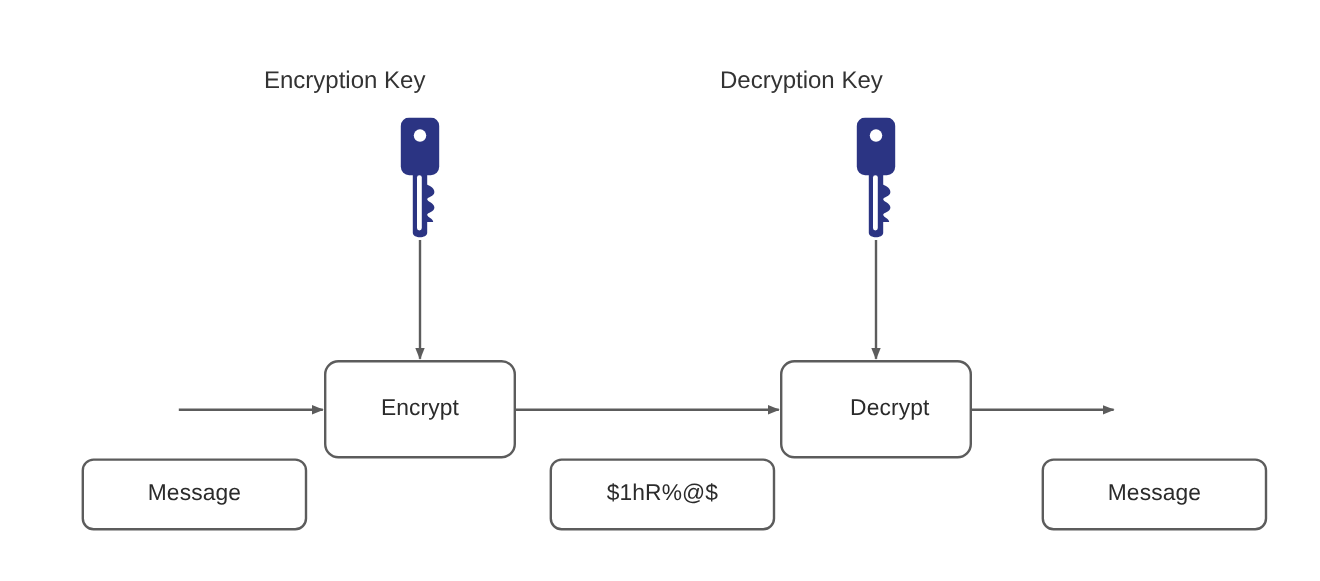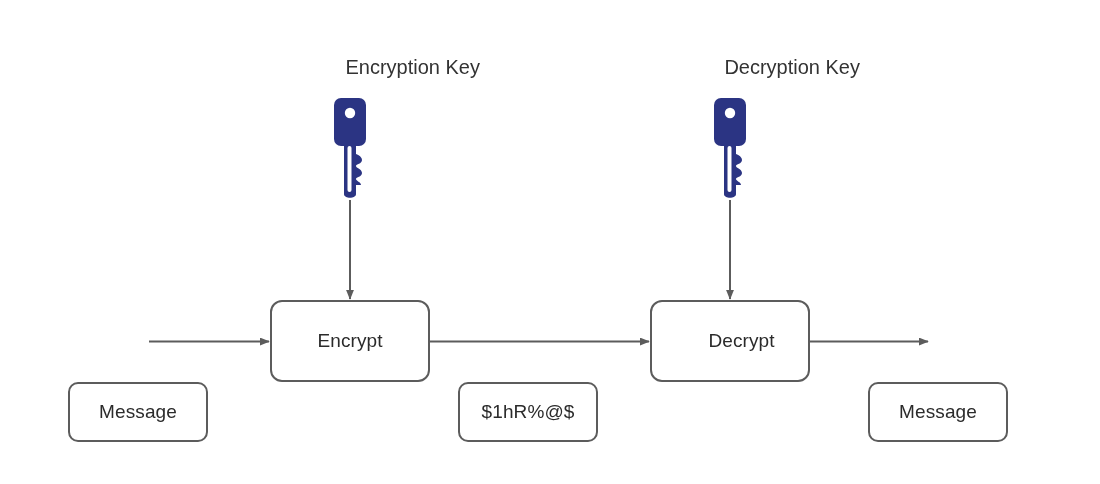--- a/index.html
+++ b/index.html
@@ -38,28 +38,28 @@
     font-family: "Liberation Sans", sans-serif;
     letter-spacing: 0.1px;
   }
   .proc-box {
     width: 160px;
     height: 82px;
     border-radius: 12px;
     align-items: center;
   }
   .data-box {
-    width: 140px;
+    width: 188px;
     height: 60px;
     border-radius: 10px;
   }
   .key-label {
     position: absolute;
     width: 260px;
-    text-align: right;
+    text-align: left;
     font-size: 20px;
     color: #333333;
     font-family: "Liberation Sans", sans-serif;
     white-space: nowrap;
   }
   .key-icon {
     position: absolute;
     width: 60px;
     height: 104px;
   }

